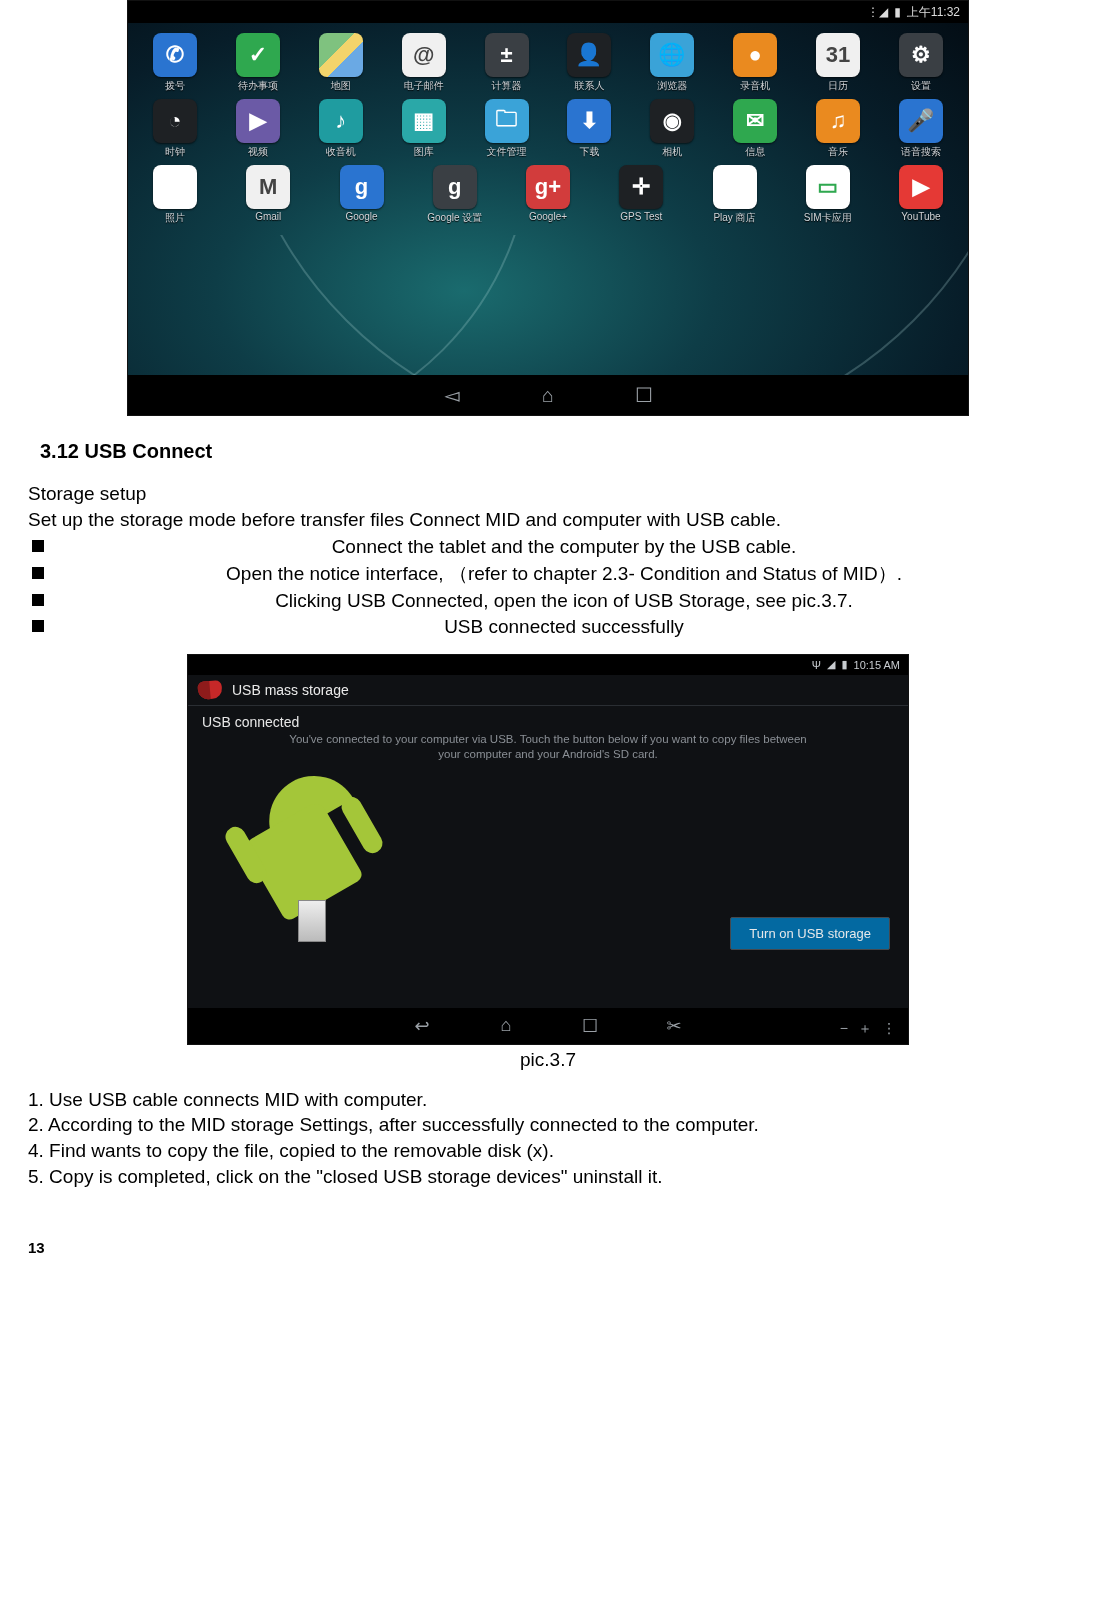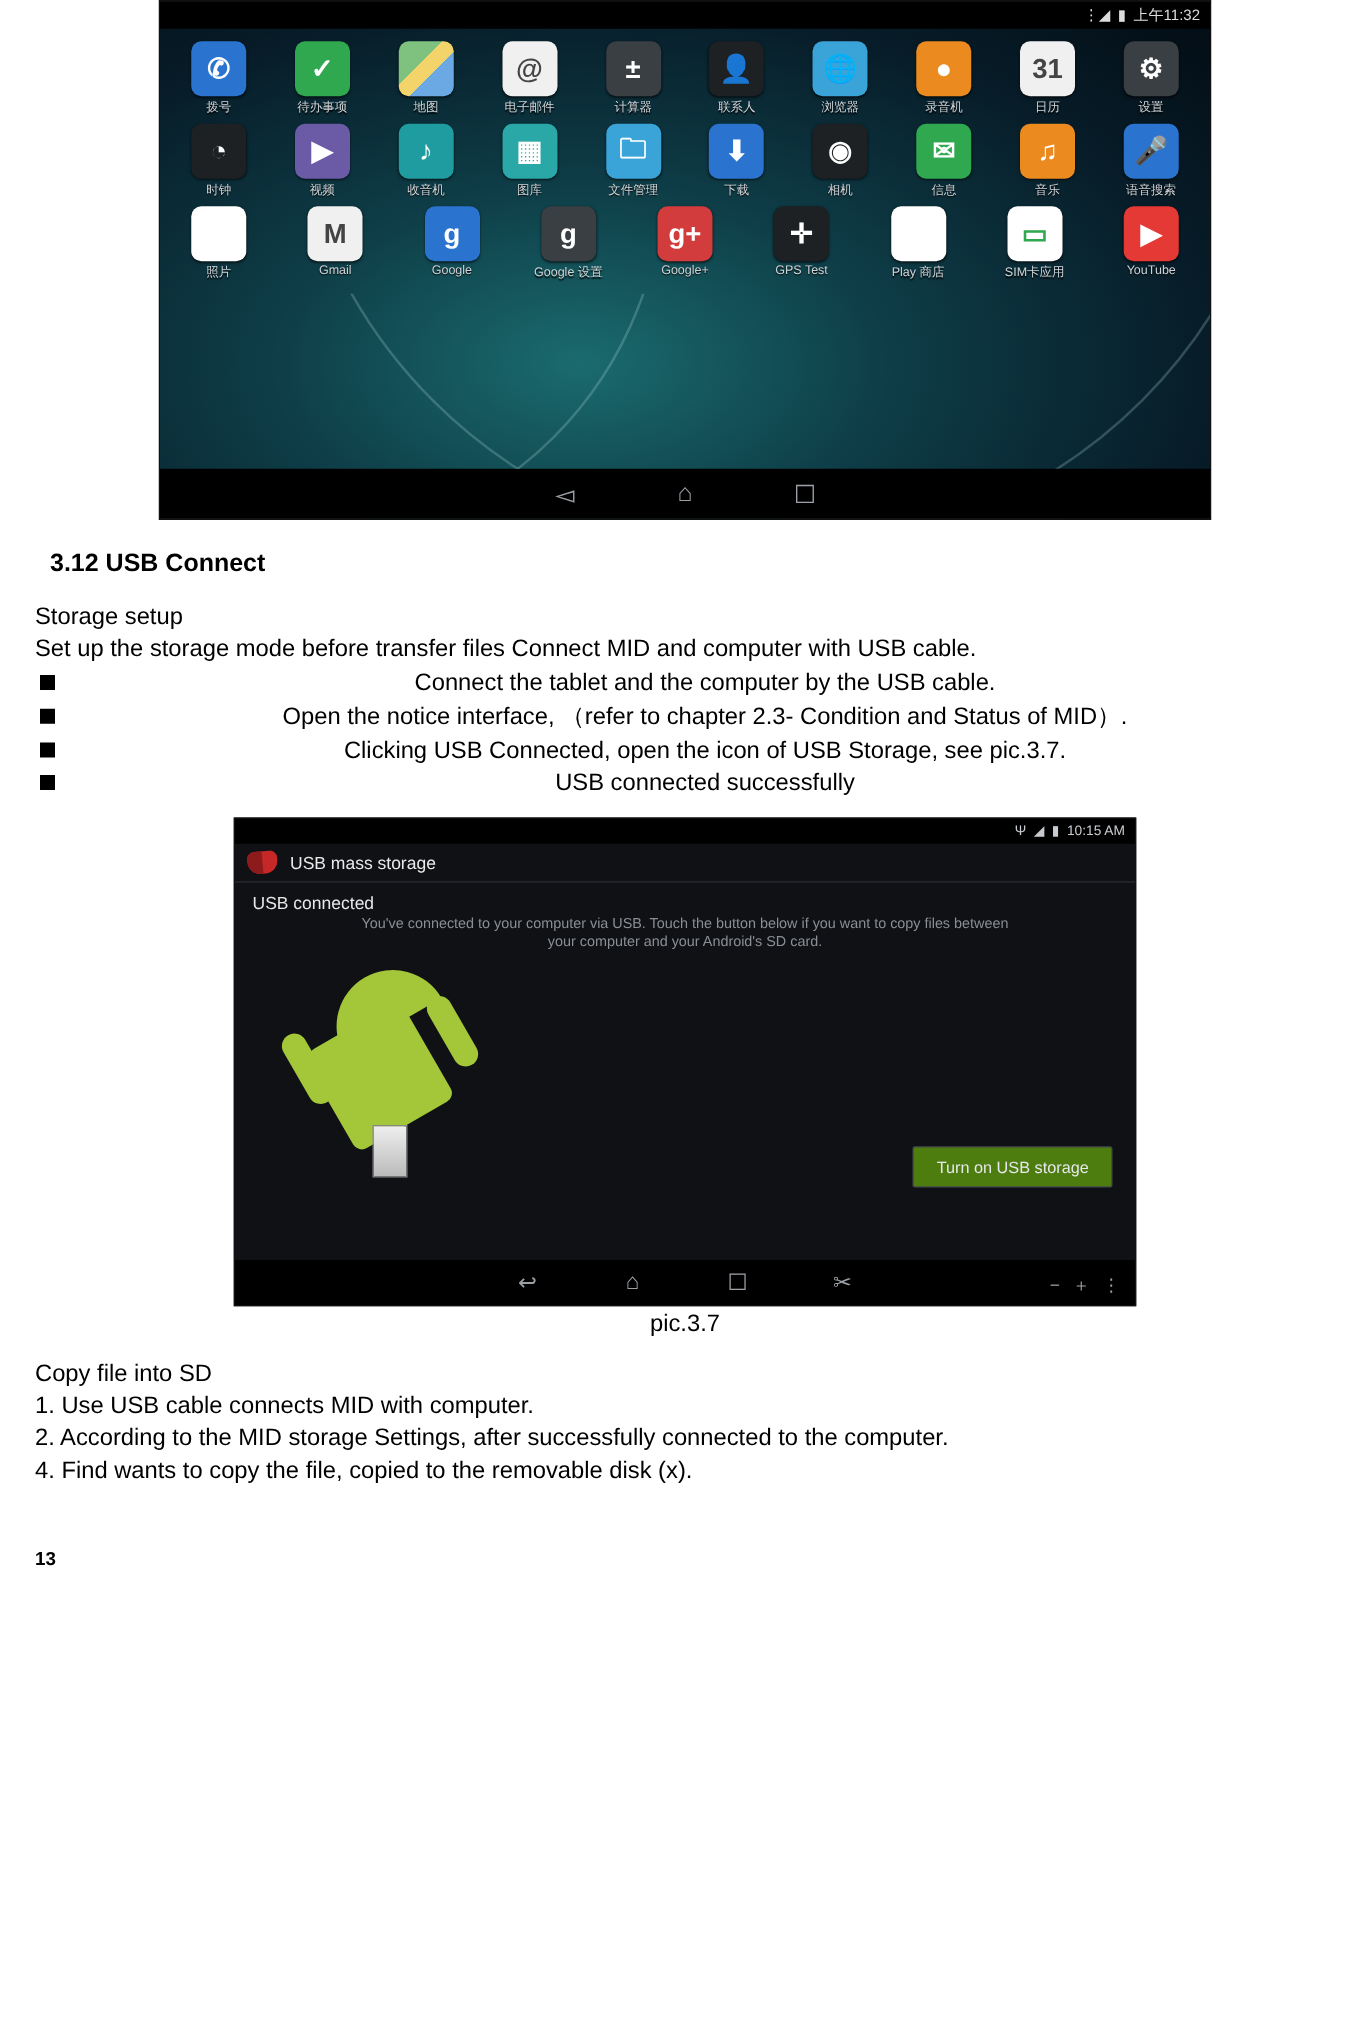--- a/index.html
+++ b/index.html
@@ -238,21 +238,21 @@
     width: 26px; height: 40px;
     background: linear-gradient(#eee,#bbb);
     border: 1px solid #888;
     position: absolute;
     bottom: 0; left: 74px;
   }
   .usb-button {
     position: absolute;
     right: 18px;
     bottom: 58px;
-    background: #4d7c0f;
+    background: #0369a1;
     border: 1px solid #45494e;
     color: #e6e8ea;
     font-size: 13px;
     padding: 8px 18px;
     border-radius: 2px;
   }
   .navbar2 {
     height: 36px;
     background: #000;
     display: flex;
@@ -479,19 +479,19 @@
       <div class="nav2-right">
         <span>−</span>
         <span>＋</span>
         <span>⋮</span>
       </div>
     </div>
   </div>
 
   <div class="caption">pic.3.7</div>
 
-  <div class="para">Copy file into SD</div>
   <div class="para">1. Use USB cable connects MID with computer.</div>
   <div class="para">2. According to the MID storage Settings, after successfully connected to the computer.</div>
   <div class="para">4. Find wants to copy the file, copied to the removable disk (x).</div>
+  <div class="para">5. Copy is completed, click on the "closed USB storage devices" uninstall it.</div>
 
   <div class="pagenum">13</div>
 </div>
 
 </body></html>

